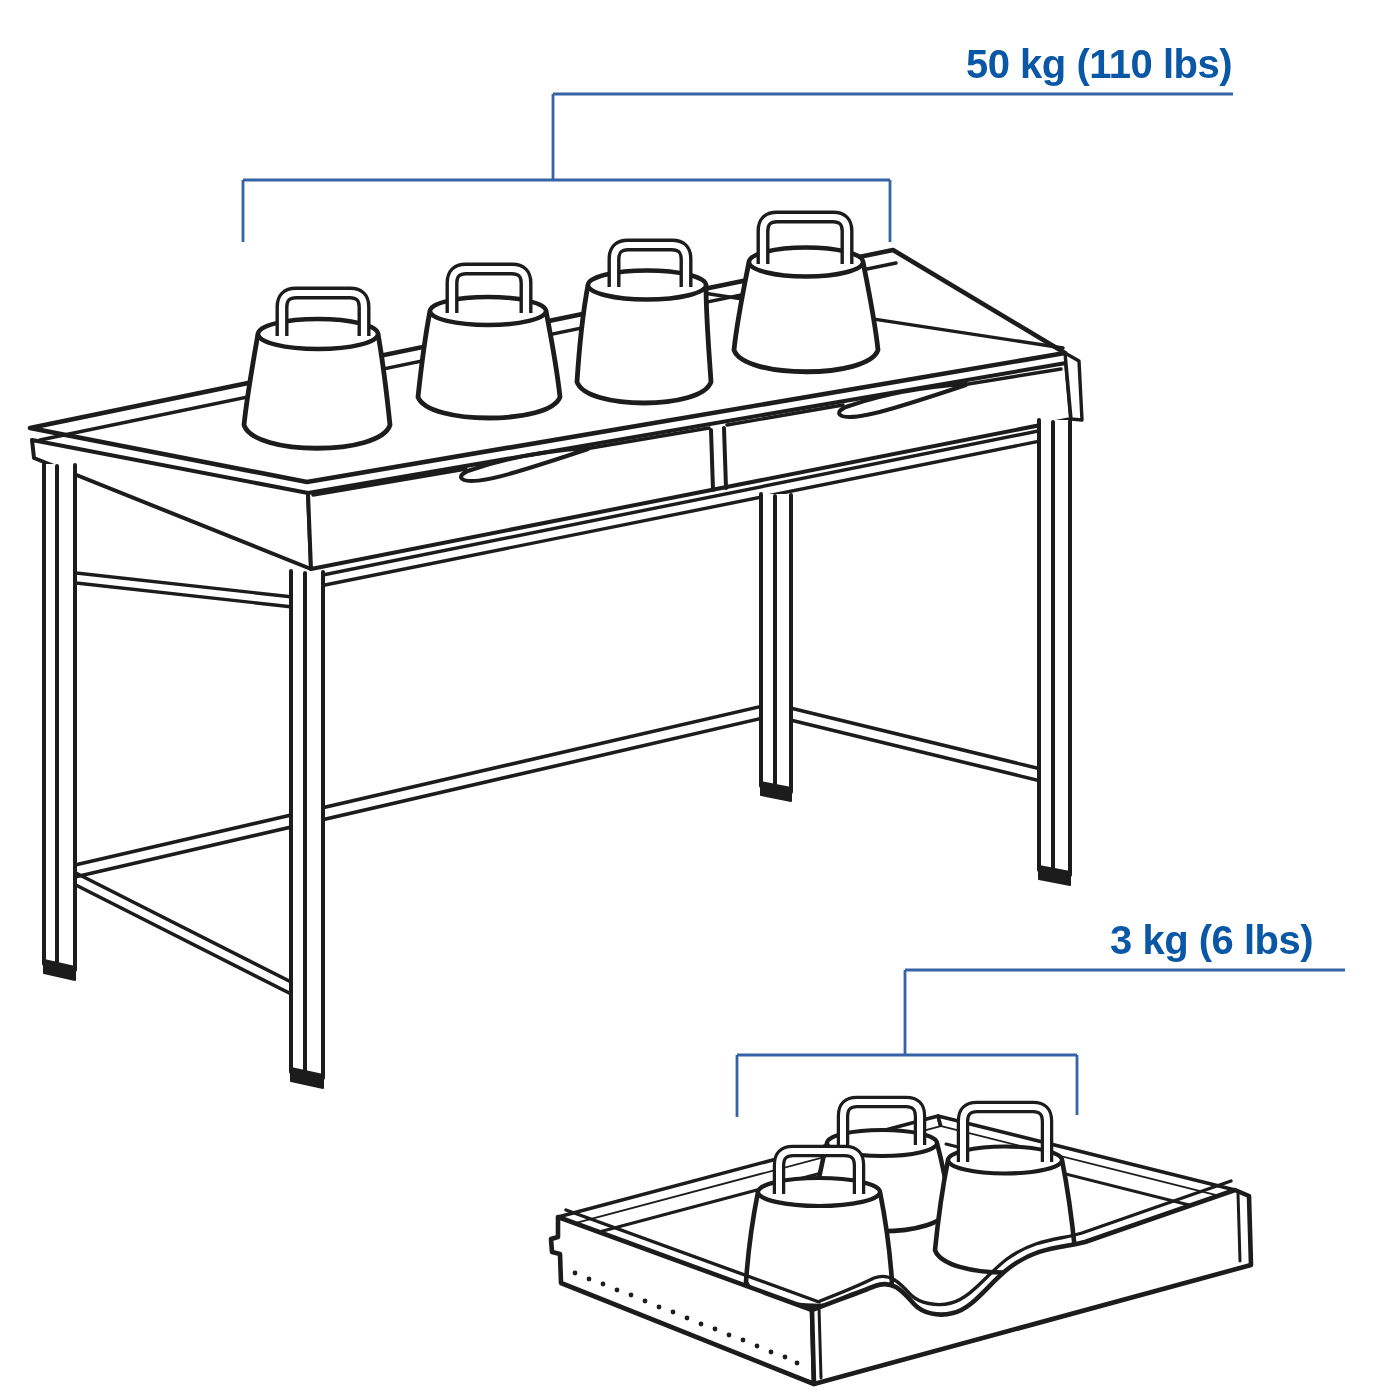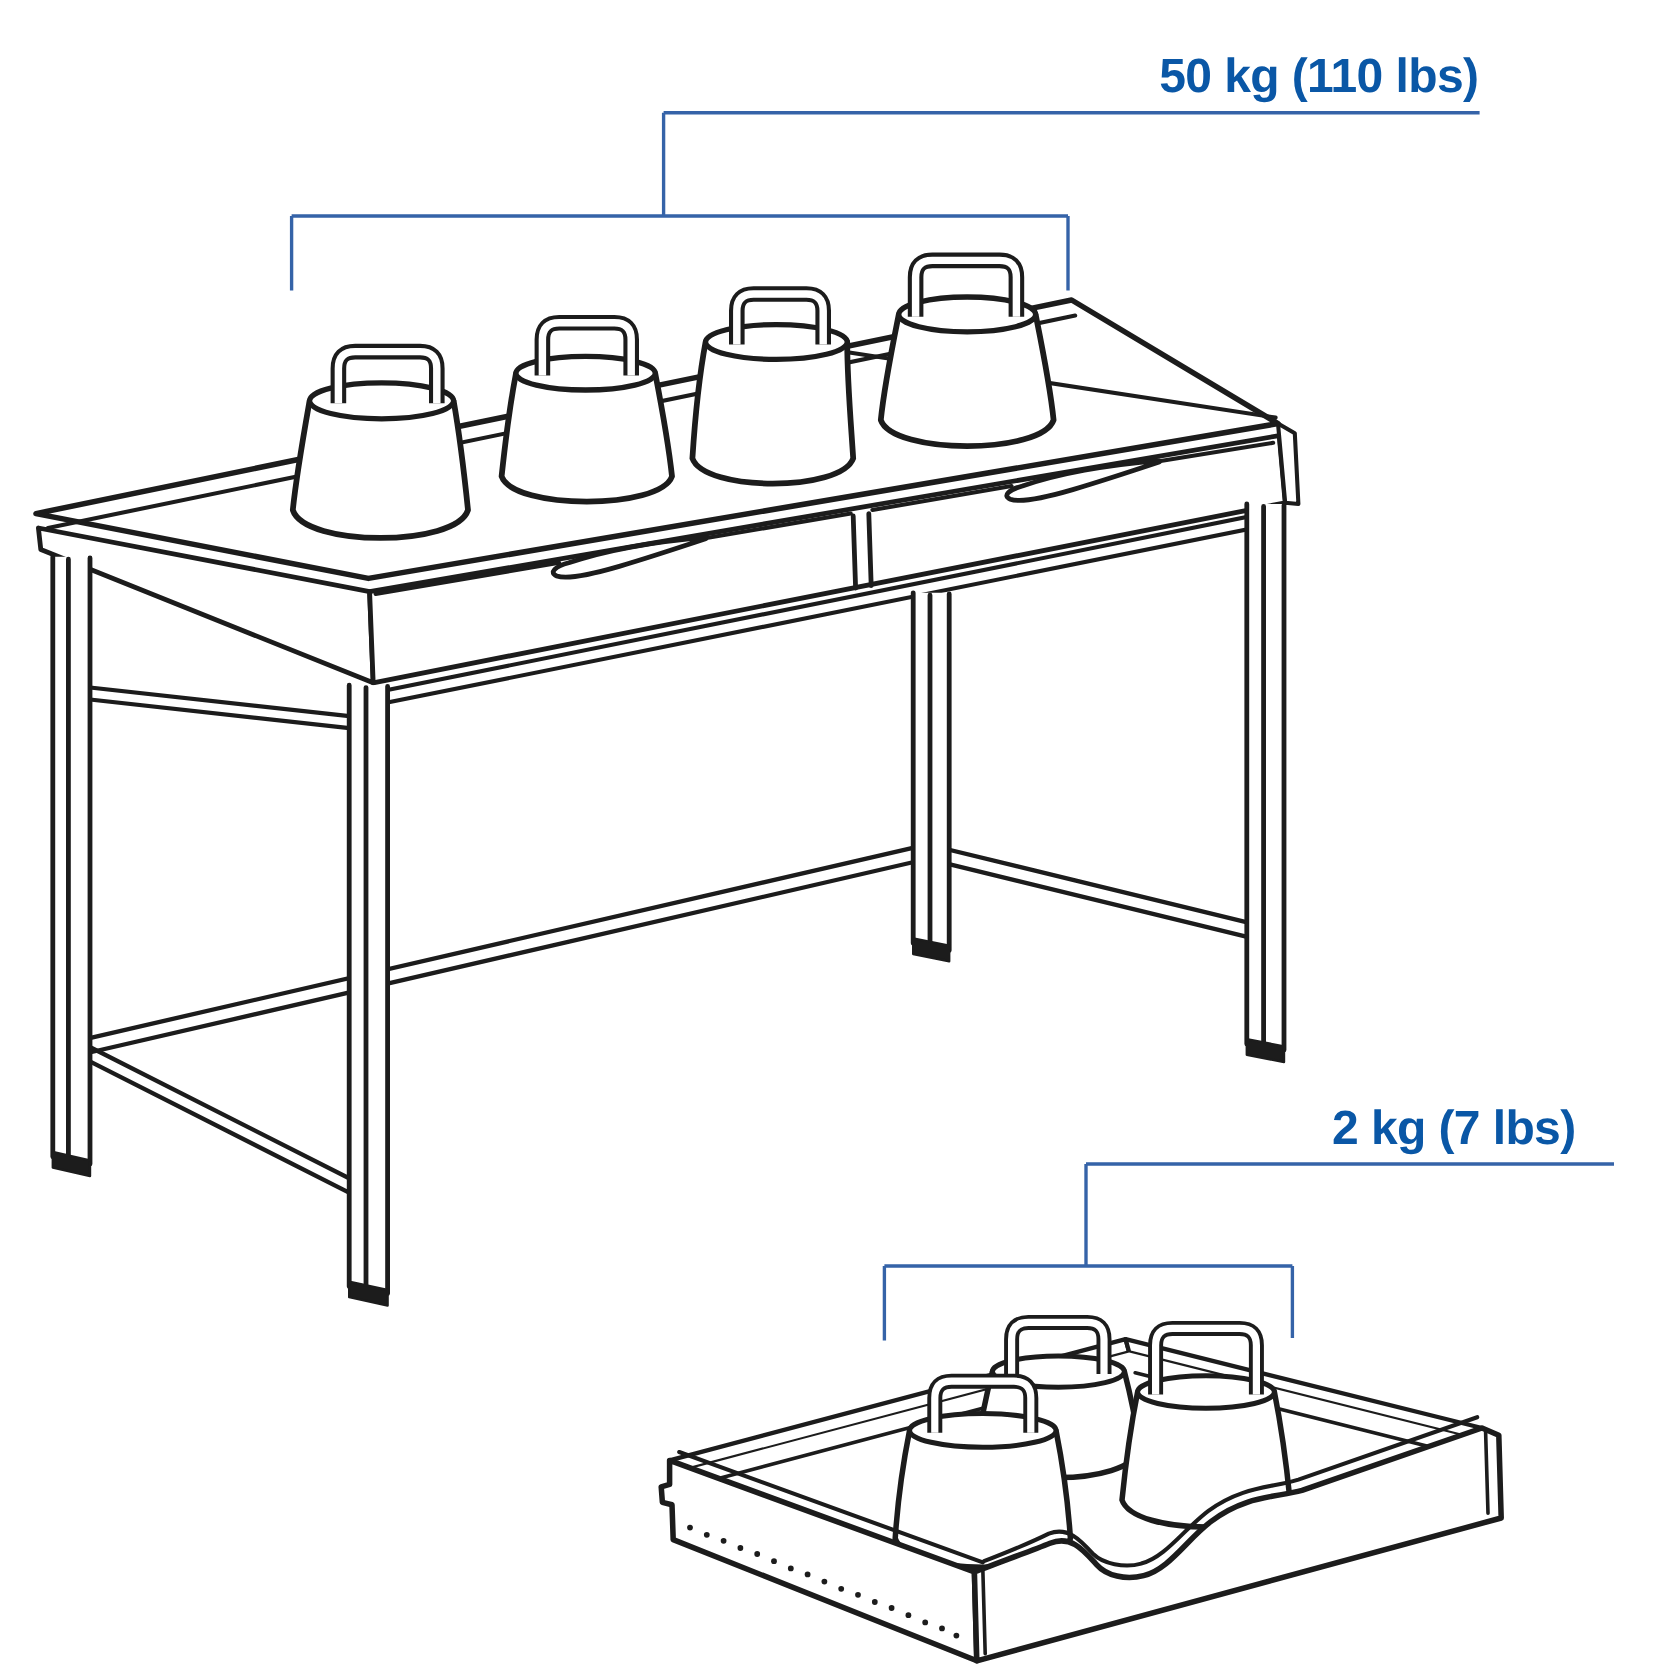--- a/index.html
+++ b/index.html
@@ -146,15 +146,15 @@
     </g>
 
     <g stroke="#3563a8" stroke-width="2.8" stroke-linecap="butt">
       <path d="M553,74 L1233,74 M553,74 L553,160 M243,160 L890,160 M243,160 L243,222 M890,160 L890,222"></path>
       <path d="M905,950 L1345,950 M905,950 L905,1035 M737,1035 L1077,1035 M737,1035 L737,1097 M1077,1035 L1077,1095"></path>
     </g>
   </svg>
 
   <div id="label-desk" class="cap-label">50 kg (110 lbs)</div>
 
-  <div id="label-drawer" class="cap-label">2 kg (7 lbs)</div>
+  <div id="label-drawer" class="cap-label">3 kg (6 lbs)</div>
 
 </div>
 
 </body></html>

